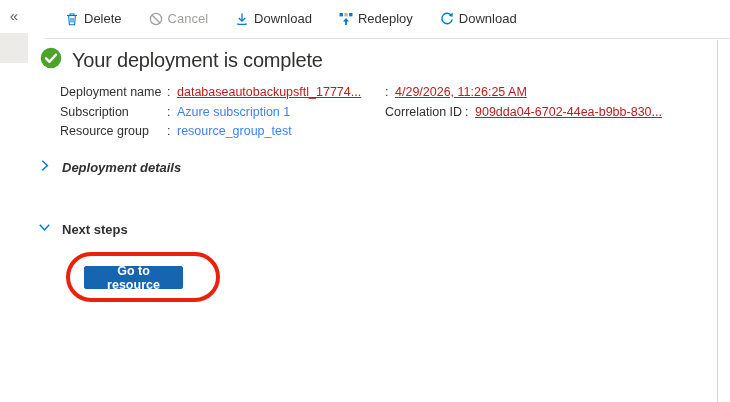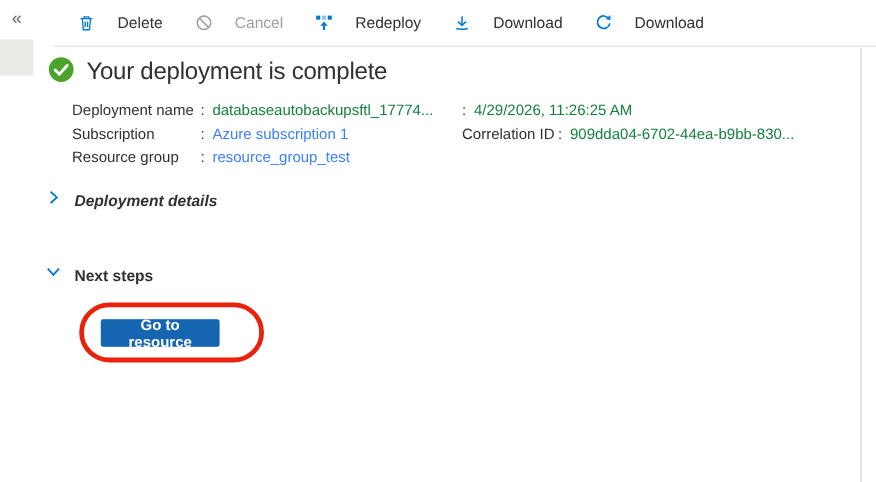--- a/index.html
+++ b/index.html
@@ -14,21 +14,21 @@
   .collapse-btn{
     position:absolute;left:4px;top:4px;width:20px;height:22px;
     font-size:15px;color:#605e5c;display:flex;align-items:center;justify-content:center;
     cursor:pointer;user-select:none;
   }
   .toolbar{
     position:absolute;left:64px;top:0;height:37px;
     display:flex;align-items:center;gap:26px;
   }
   .tb-item{
-    display:flex;align-items:center;gap:18px;
+    display:flex;align-items:center;gap:4px;
     font-size:13px;color:#323130;cursor:pointer;white-space:nowrap;
   }
   .tb-item.disabled{color:#a19f9d;cursor:default;}
   .tb-item svg{display:block;}
   .toolbar-divider{
     position:absolute;left:45px;right:0;top:38px;height:1px;background:#e3e1df;
   }
   .left-stub{
     position:absolute;left:0;top:33px;width:28px;height:30px;background:#ecebe8;
   }
@@ -43,21 +43,21 @@
     font-size:20px;font-weight:400;color:#323130;letter-spacing:-0.2px;
   }
   
   .details-left{position:absolute;left:60px;top:83px;}
   .details-right{position:absolute;left:385px;top:83px;}
   .detail-row{display:flex;font-size:12.5px;line-height:19.5px;white-space:nowrap;}
   .details-left .d-label{width:107px;flex:none;}
   .details-right .d-label{width:80px;flex:none;}
   .d-colon{width:10px;flex:none;}
   .d-colon::before{content:":";}
-  .d-value{color:#15803d;}
+  .d-value{color:#b91c1c;text-decoration:underline;}
   a.d-value{color:#3b82f6;text-decoration:none;cursor:pointer;}
   
   .section{
     position:absolute;left:38px;display:flex;align-items:center;gap:11px;cursor:pointer;
   }
   .section-label{font-size:13px;font-weight:700;color:#323130;}
   .sec-details{top:158px;font-style:italic;}
   .sec-next{top:220px;}
   
   .go-btn{
@@ -100,39 +100,39 @@
       <svg width="16" height="16" viewBox="0 0 16 16" fill="none" stroke="#a19f9d" stroke-width="1.3">
         <circle cx="8" cy="8" r="5.6"></circle>
         <path d="M4.2 4.2 L11.8 11.8"></path>
       </svg>
     </span>
     <span>Cancel</span>
   </div>
 
   <div class="tb-item">
     <span>
+      <svg width="16" height="16" viewBox="0 0 16 16" fill="none" stroke="#0078d4" stroke-width="1.3">
+        <path d="M8 2.5 V9.8"></path>
+        <path d="M4.8 7 L8 10.2 L11.2 7"></path>
+        <path d="M3.2 12.8 C4.8 13.6 11.2 13.6 12.8 12.8"></path>
+      </svg>
+    </span>
+    <span>Download</span>
+  </div>
+
+  <div class="tb-item">
+    <span>
       <svg width="16" height="16" viewBox="0 0 16 16">
         <rect x="1.5" y="2" width="3.4" height="3.4" fill="#0078d4"></rect>
         <rect x="6.3" y="2" width="3.4" height="3.4" fill="#8dc2e8"></rect>
         <rect x="11.1" y="2" width="3.4" height="3.4" fill="#0078d4"></rect>
         <path d="M8 7 L11 10.4 H8.9 V14 H7.1 V10.4 H5 Z" fill="#0078d4" transform="rotate(0 8 10.5)"></path>
       </svg>
     </span>
     <span>Redeploy</span>
-  </div>
-
-  <div class="tb-item">
-    <span>
-      <svg width="16" height="16" viewBox="0 0 16 16" fill="none" stroke="#0078d4" stroke-width="1.3">
-        <path d="M8 2.5 V9.8"></path>
-        <path d="M4.8 7 L8 10.2 L11.2 7"></path>
-        <path d="M3.2 12.8 C4.8 13.6 11.2 13.6 12.8 12.8"></path>
-      </svg>
-    </span>
-    <span>Download</span>
   </div>
 
   <div class="tb-item">
     <span>
       <svg width="16" height="16" viewBox="0 0 16 16" fill="none">
         <path d="M12.4 4.6 A5.2 5.2 0 1 0 13.2 8.4" stroke="#0078d4" stroke-width="1.4"></path>
         <path d="M13.6 1.6 L13.7 5.8 L9.8 4.9 Z" fill="#0078d4"></path>
       </svg>
     </span>
     <span>Download</span>

